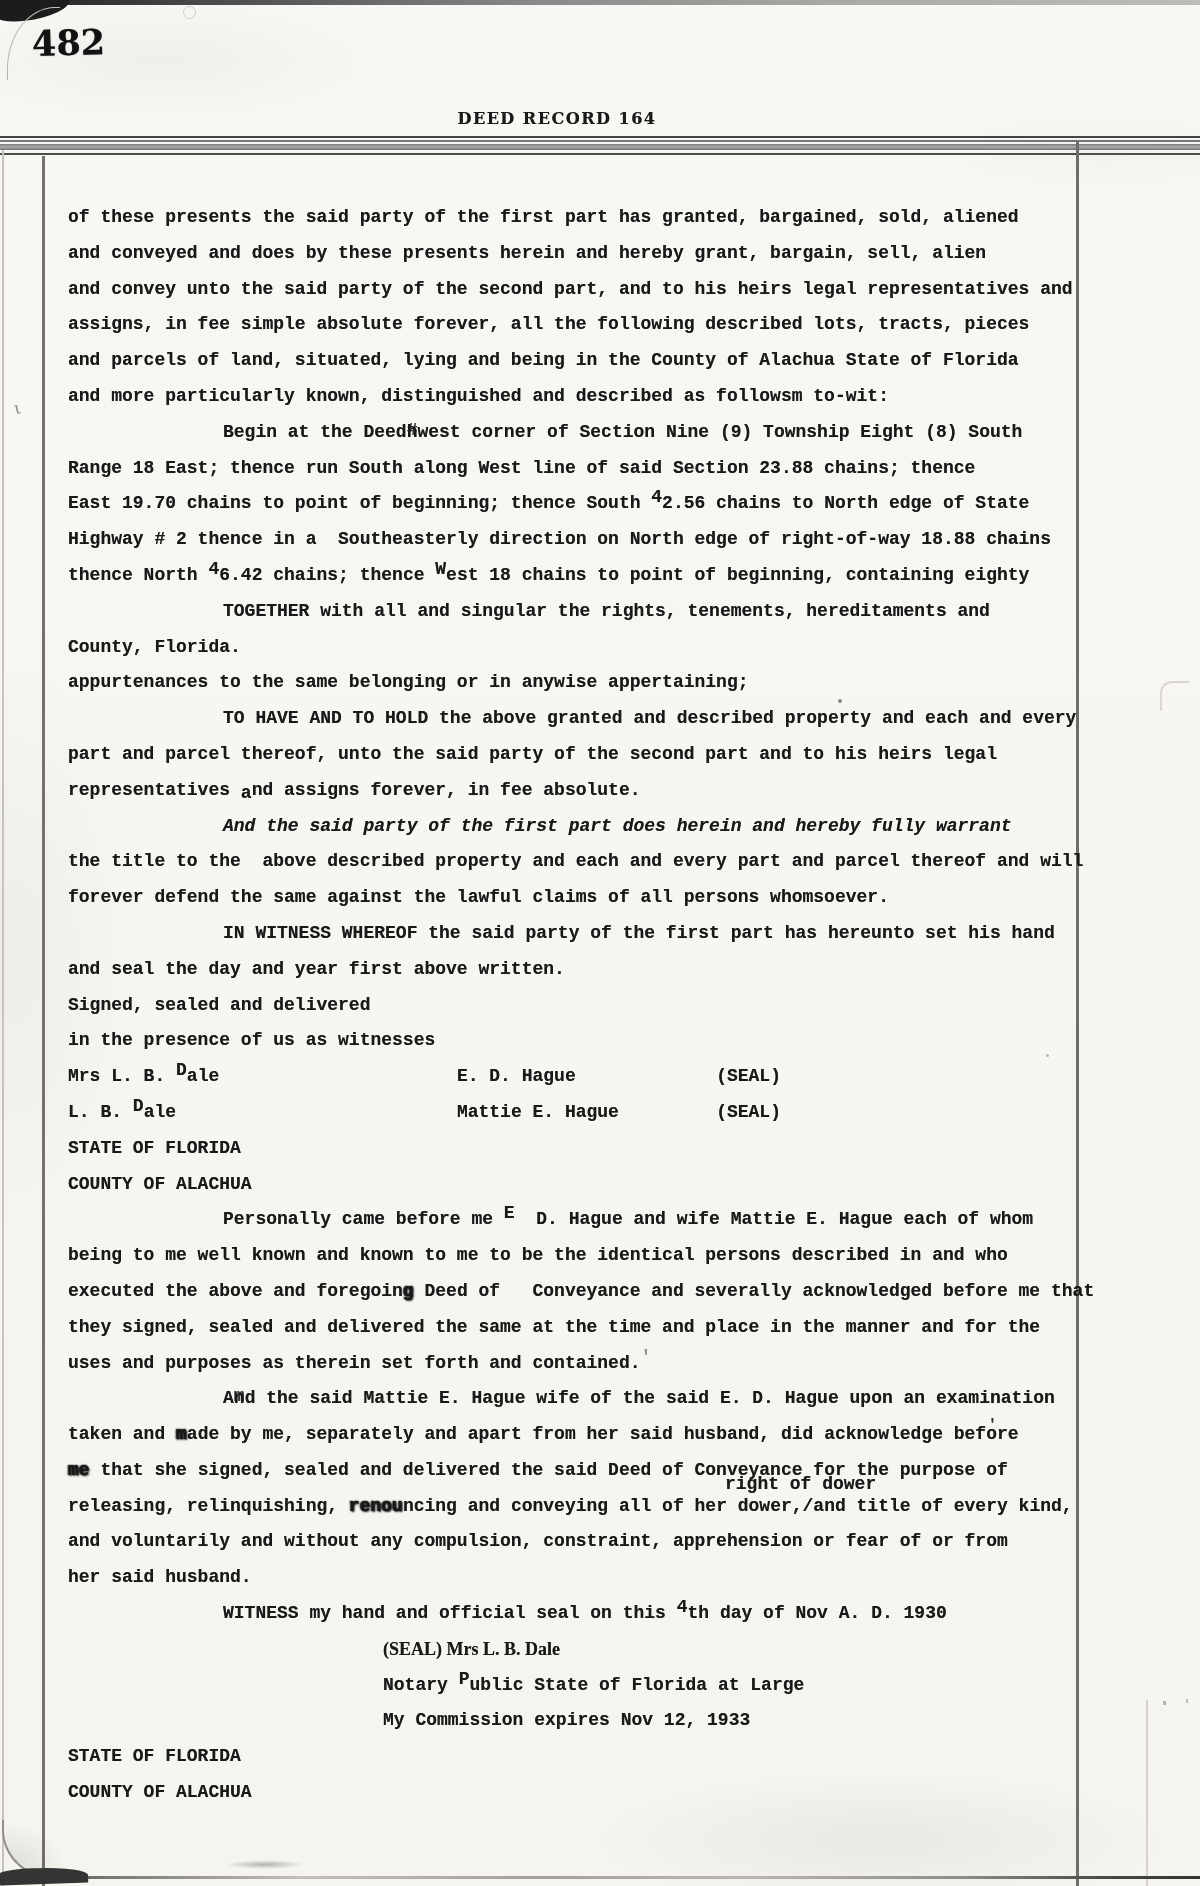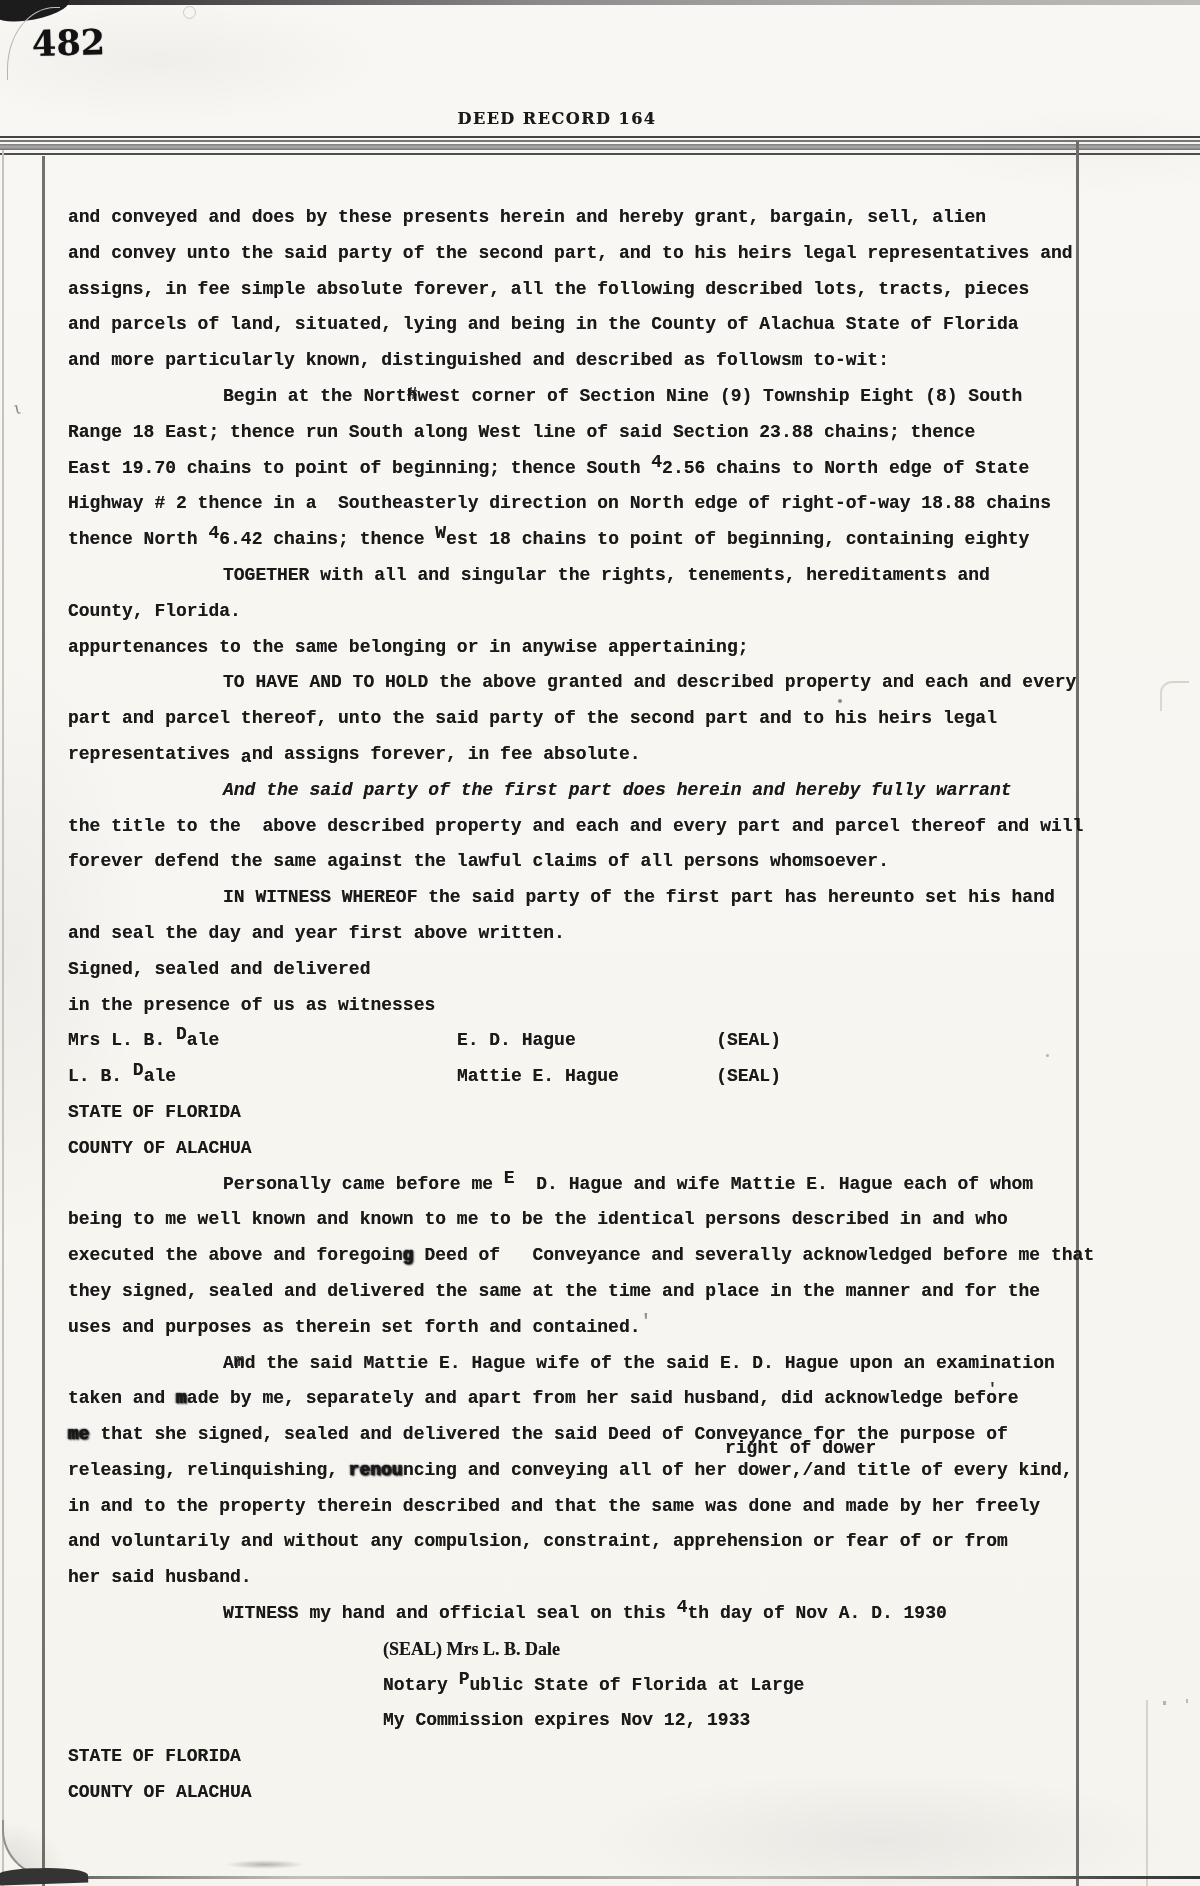--- a/index.html
+++ b/index.html
@@ -94,26 +94,27 @@
   <div class="edge-left-faint"></div>
   <div class="edge-right-faint"></div>
   <div class="pencil-tick">ι</div>
   <div class="margin-bracket"></div>
   <div class="dot-a"></div>
   <div class="dot-b"></div>
   <div class="dot-c"></div>
   <div class="dot-d"></div>
 
   <div class="doc">
+      <div class="tline"><span>of these presents the said party of the first part has granted, bargained, sold, aliened</span></div>
       <div class="tline"><span>and conveyed and does by these presents herein and hereby grant, bargain, sell, alien</span></div>
       <div class="tline"><span>and convey unto the said party of the second part, and to his heirs legal representatives and</span></div>
       <div class="tline"><span>assigns, in fee simple absolute forever, all the following described lots, tracts, pieces</span></div>
       <div class="tline"><span>and parcels of land, situated, lying and being in the County of Alachua State of Florida</span></div>
       <div class="tline"><span>and more particularly known, distinguished and described as followsm to-wit:</span></div>
-      <div class="tline" style="padding-left: 155px;"><span>Begin at the Nort</span><span class="ot">h<i>#</i></span><span>west corner of Section Nine (9) Township Eight (8) South</span></div>
+      <div class="tline" style="padding-left: 155px;"><span>Begin at the Deed</span><span class="ot">h<i>#</i></span><span>west corner of Section Nine (9) Township Eight (8) South</span></div>
       <div class="tline"><span>Range 18 East; thence run South along West line of said Section 23.88 chains; thence</span></div>
       <div class="tline"><span>East 19.70 chains to point of beginning; thence South </span><span class="sup">4</span><span>2.56 chains to North edge of State</span></div>
       <div class="tline"><span>Highway # 2 thence in a  Southeasterly direction on North edge of right-of-way 18.88 chains</span></div>
       <div class="tline"><span>thence North </span><span class="sup">4</span><span>6.42 chains; thence </span><span class="sup">W</span><span>est 18 chains to point of beginning, containing eighty</span></div>
       <div class="tline" style="padding-left: 155px;"><span>TOGETHER with all and singular the rights, tenements, hereditaments and</span></div>
       <div class="tline"><span>County, Florida.</span></div>
       <div class="tline"><span>appurtenances to the same belonging or in anywise appertaining;</span></div>
       <div class="tline" style="padding-left: 155px;"><span>TO HAVE AND TO HOLD the above granted and described property and each and every</span></div>
       <div class="tline"><span>part and parcel thereof, unto the said party of the second part and to his heirs legal</span></div>
       <div class="tline"><span>representatives </span><span class="sub">a</span><span>nd assigns forever, in fee absolute.</span></div>
@@ -130,21 +131,20 @@
       <div class="tline"><span>COUNTY OF ALACHUA</span></div>
       <div class="tline" style="padding-left: 155px;"><span>Personally came before me </span><span class="sup">E</span><span>  D. Hague and wife Mattie E. Hague each of whom</span></div>
       <div class="tline"><span>being to me well known and known to me to be the identical persons described in and who</span></div>
       <div class="tline"><span>executed the above and foregoin</span><span class="blot">g</span><span> Deed of   Conveyance and severally acknowledged before me that</span></div>
       <div class="tline"><span>they signed, sealed and delivered the same at the time and place in the manner and for the</span></div>
       <div class="tline"><span>uses and purposes as therein set forth and contained.</span><span class="sup faint">'</span></div>
       <div class="tline" style="padding-left: 155px;"><span>A</span><span class="ot">n<i>m</i></span><span>d the said Mattie E. Hague wife of the said E. D. Hague upon an examination</span></div>
       <div class="tline"><span>taken and </span><span class="blot">m</span><span>ade by me, separately and apart from her said husband, did acknowledge bef</span><span class="ot">o<i class="hi">'</i></span><span>re</span></div>
       <div class="tline"><span class="blot">me</span><span> that she signed, sealed and delivered the said Deed of Conveyance for the purpose of</span></div>
       <div class="tline"><span>releasing, relinquishing, </span><span class="blot">renou</span><span>ncing and conveying all of her dower,/and title of every kind,</span><span class="interline">right of dower</span></div>
-      <div class="tline"><span>in and to the property therein described and that the same was done and made by her freely</span></div>
       <div class="tline"><span>and voluntarily and without any compulsion, constraint, apprehension or fear of or from</span></div>
       <div class="tline"><span>her said husband.</span></div>
       <div class="tline" style="padding-left: 155px;"><span>WITNESS my hand and official seal on this </span><span class="sup">4</span><span>th day of Nov A. D. 1930</span></div>
       <div class="tline" style="padding-left: 315px; font-family: Liberation Serif, serif;"><span>(SEAL) Mrs L. B. Dale</span></div>
       <div class="tline" style="padding-left: 315px;"><span>Notary </span><span class="sup">P</span><span>ublic State of Florida at Large</span></div>
       <div class="tline" style="padding-left: 315px;"><span>My Commission expires Nov 12, 1933</span></div>
       <div class="tline"><span>STATE OF FLORIDA</span></div>
       <div class="tline"><span>COUNTY OF ALACHUA</span></div>
     </div>
 

